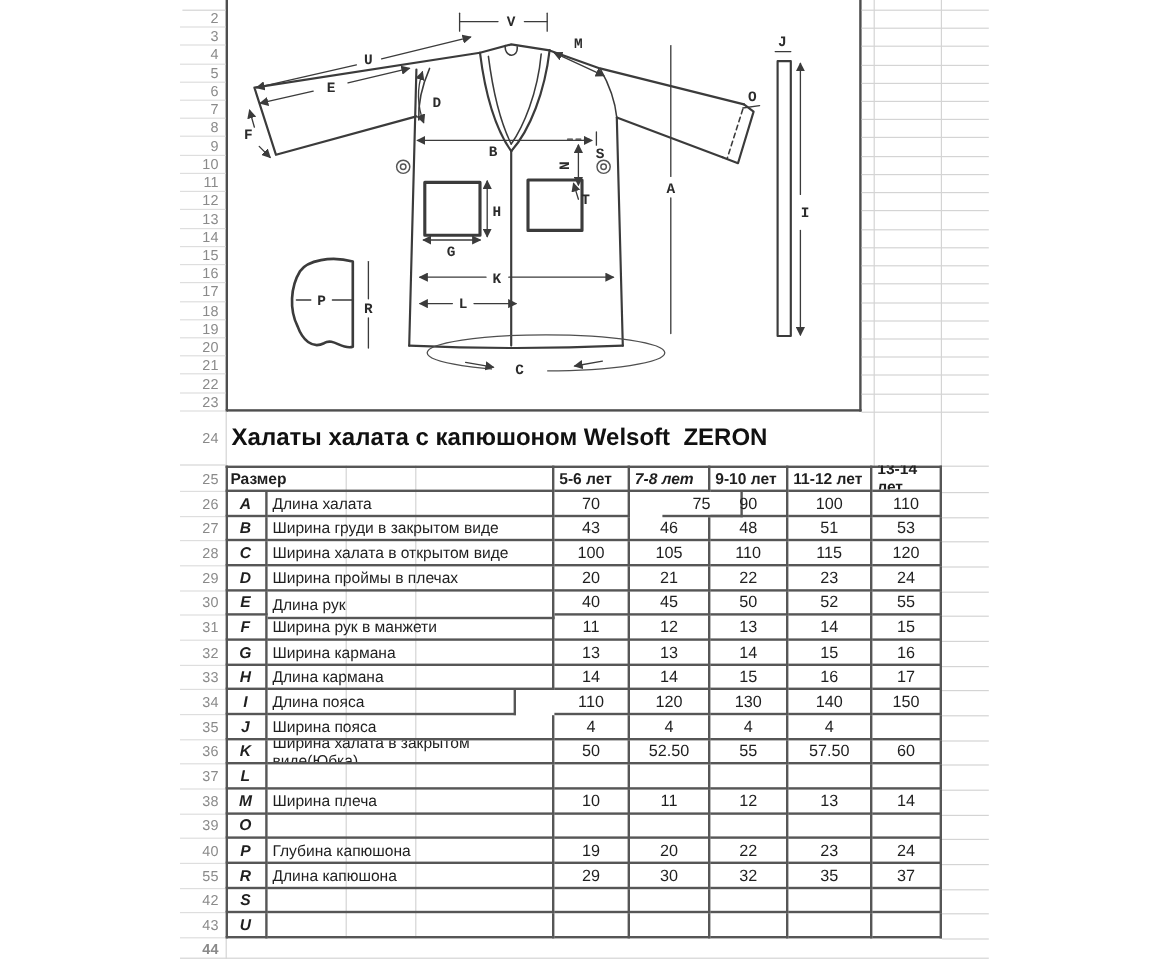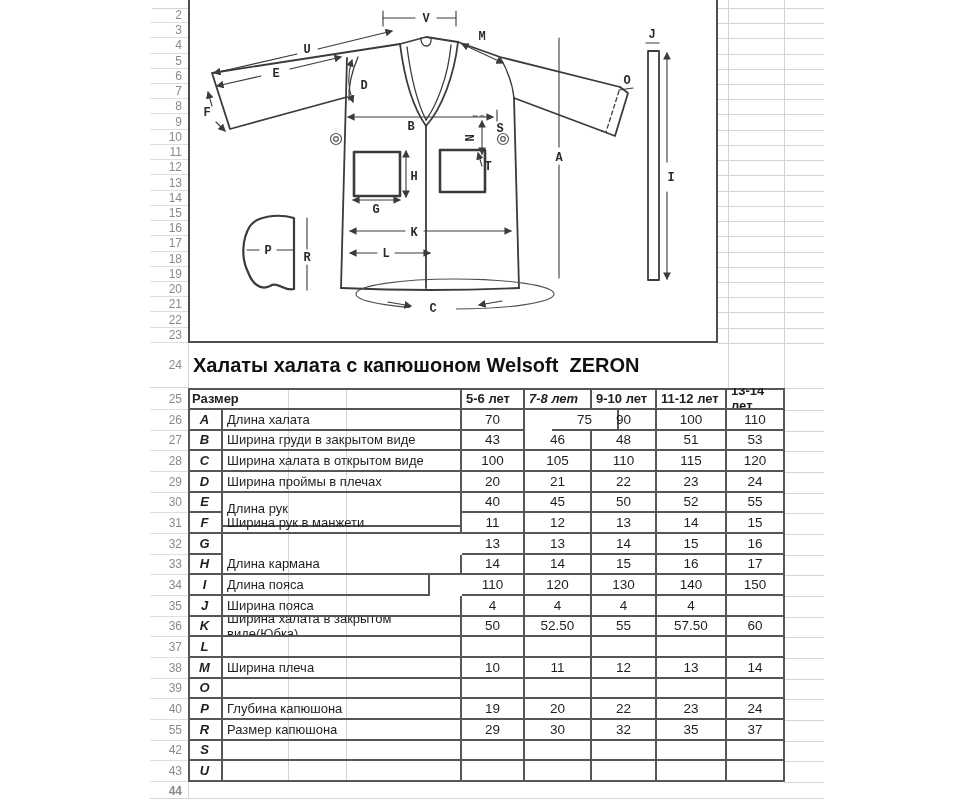--- a/index.html
+++ b/index.html
@@ -268,36 +268,37 @@
     <div class="rn" style="top: 472px; height: 20.6667px;">29</div>
     <div class="cell letter" style="left: 188px; top: 472px; width: 35px; height: 20.6667px;">D</div>
     <div class="cell label" style="left: 223px; top: 472px; width: 239px; height: 20.6667px;">Ширина проймы в плечах</div>
     <div class="cell val" style="left: 462px; top: 472px; width: 63px; height: 20.6667px;">20</div>
     <div class="cell val" style="left: 525px; top: 472px; width: 67px; height: 20.6667px;">21</div>
     <div class="cell val" style="left: 592px; top: 472px; width: 65px; height: 20.6667px;">22</div>
     <div class="cell val" style="left: 657px; top: 472px; width: 70px; height: 20.6667px;">23</div>
     <div class="cell val" style="left: 727px; top: 472px; width: 58px; height: 20.6667px;">24</div>
     <div class="rn" style="top: 492.667px; height: 20.6667px;">30</div>
     <div class="cell letter" style="left: 188px; top: 492.667px; width: 35px; height: 20.6667px;">E</div>
-    <div class="cell label" style="left: 223px; top: 492.667px; width: 239px; height: 34px;">Длина  рук</div>
+    <div class="cell label" style="left: 223px; top: 492.667px; width: 239px; height: 23px;">Длина  рук</div>
     <div class="cell val" style="left: 462px; top: 492.667px; width: 63px; height: 20.6667px;">40</div>
     <div class="cell val" style="left: 525px; top: 492.667px; width: 67px; height: 20.6667px;">45</div>
     <div class="cell val" style="left: 592px; top: 492.667px; width: 65px; height: 20.6667px;">50</div>
     <div class="cell val" style="left: 657px; top: 492.667px; width: 70px; height: 20.6667px;">52</div>
     <div class="cell val" style="left: 727px; top: 492.667px; width: 58px; height: 20.6667px;">55</div>
     <div class="rn" style="top: 513.333px; height: 20.6667px;">31</div>
     <div class="cell letter" style="left: 188px; top: 513.333px; width: 35px; height: 20.6667px;">F</div>
     <div class="cell label" style="left: 223px; top: 513.333px; width: 239px; height: 20.6667px;">Ширина рук в манжети</div>
     <div class="cell val" style="left: 462px; top: 513.333px; width: 63px; height: 20.6667px;">11</div>
     <div class="cell val" style="left: 525px; top: 513.333px; width: 67px; height: 20.6667px;">12</div>
     <div class="cell val" style="left: 592px; top: 513.333px; width: 65px; height: 20.6667px;">13</div>
     <div class="cell val" style="left: 657px; top: 513.333px; width: 70px; height: 20.6667px;">14</div>
     <div class="cell val" style="left: 727px; top: 513.333px; width: 58px; height: 20.6667px;">15</div>
     <div class="rn" style="top: 534px; height: 20.6667px;">32</div>
     <div class="cell letter" style="left: 188px; top: 534px; width: 35px; height: 20.6667px;">G</div>
+    <div class="cell label" style="left: 223px; top: 534px; width: 239px; height: 20.6667px;">Ширина кармана</div>
     <div class="cell val" style="left: 462px; top: 534px; width: 63px; height: 20.6667px;">13</div>
     <div class="cell val" style="left: 525px; top: 534px; width: 67px; height: 20.6667px;">13</div>
     <div class="cell val" style="left: 592px; top: 534px; width: 65px; height: 20.6667px;">14</div>
     <div class="cell val" style="left: 657px; top: 534px; width: 70px; height: 20.6667px;">15</div>
     <div class="cell val" style="left: 727px; top: 534px; width: 58px; height: 20.6667px;">16</div>
     <div class="rn" style="top: 554.667px; height: 20.6667px;">33</div>
     <div class="cell letter" style="left: 188px; top: 554.667px; width: 35px; height: 20.6667px;">H</div>
     <div class="cell label" style="left: 223px; top: 554.667px; width: 239px; height: 20.6667px;">Длина кармана</div>
     <div class="cell val" style="left: 462px; top: 554.667px; width: 63px; height: 20.6667px;">14</div>
     <div class="cell val" style="left: 525px; top: 554.667px; width: 67px; height: 20.6667px;">14</div>
@@ -355,21 +356,21 @@
     <div class="rn" style="top: 699.333px; height: 20.6667px;">40</div>
     <div class="cell letter" style="left: 188px; top: 699.333px; width: 35px; height: 20.6667px;">P</div>
     <div class="cell label" style="left: 223px; top: 699.333px; width: 239px; height: 20.6667px;">Глубина капюшона</div>
     <div class="cell val" style="left: 462px; top: 699.333px; width: 63px; height: 20.6667px;">19</div>
     <div class="cell val" style="left: 525px; top: 699.333px; width: 67px; height: 20.6667px;">20</div>
     <div class="cell val" style="left: 592px; top: 699.333px; width: 65px; height: 20.6667px;">22</div>
     <div class="cell val" style="left: 657px; top: 699.333px; width: 70px; height: 20.6667px;">23</div>
     <div class="cell val" style="left: 727px; top: 699.333px; width: 58px; height: 20.6667px;">24</div>
     <div class="rn" style="top: 720px; height: 20.6667px;">55</div>
     <div class="cell letter" style="left: 188px; top: 720px; width: 35px; height: 20.6667px;">R</div>
-    <div class="cell label" style="left: 223px; top: 720px; width: 239px; height: 20.6667px;">Размер капюшона</div>
+    <div class="cell label" style="left: 223px; top: 720px; width: 239px; height: 20.6667px;">Длина капюшона</div>
     <div class="cell val" style="left: 462px; top: 720px; width: 63px; height: 20.6667px;">29</div>
     <div class="cell val" style="left: 525px; top: 720px; width: 67px; height: 20.6667px;">30</div>
     <div class="cell val" style="left: 592px; top: 720px; width: 65px; height: 20.6667px;">32</div>
     <div class="cell val" style="left: 657px; top: 720px; width: 70px; height: 20.6667px;">35</div>
     <div class="cell val" style="left: 727px; top: 720px; width: 58px; height: 20.6667px;">37</div>
     <div class="rn" style="top: 740.667px; height: 20.6667px;">42</div>
     <div class="cell letter" style="left: 188px; top: 740.667px; width: 35px; height: 20.6667px;">S</div>
     <div class="cell label" style="left: 223px; top: 740.667px; width: 239px; height: 20.6667px;"></div>
     <div class="cell val" style="left: 462px; top: 740.667px; width: 63px; height: 20.6667px;"></div>
     <div class="cell val" style="left: 525px; top: 740.667px; width: 67px; height: 20.6667px;"></div>

